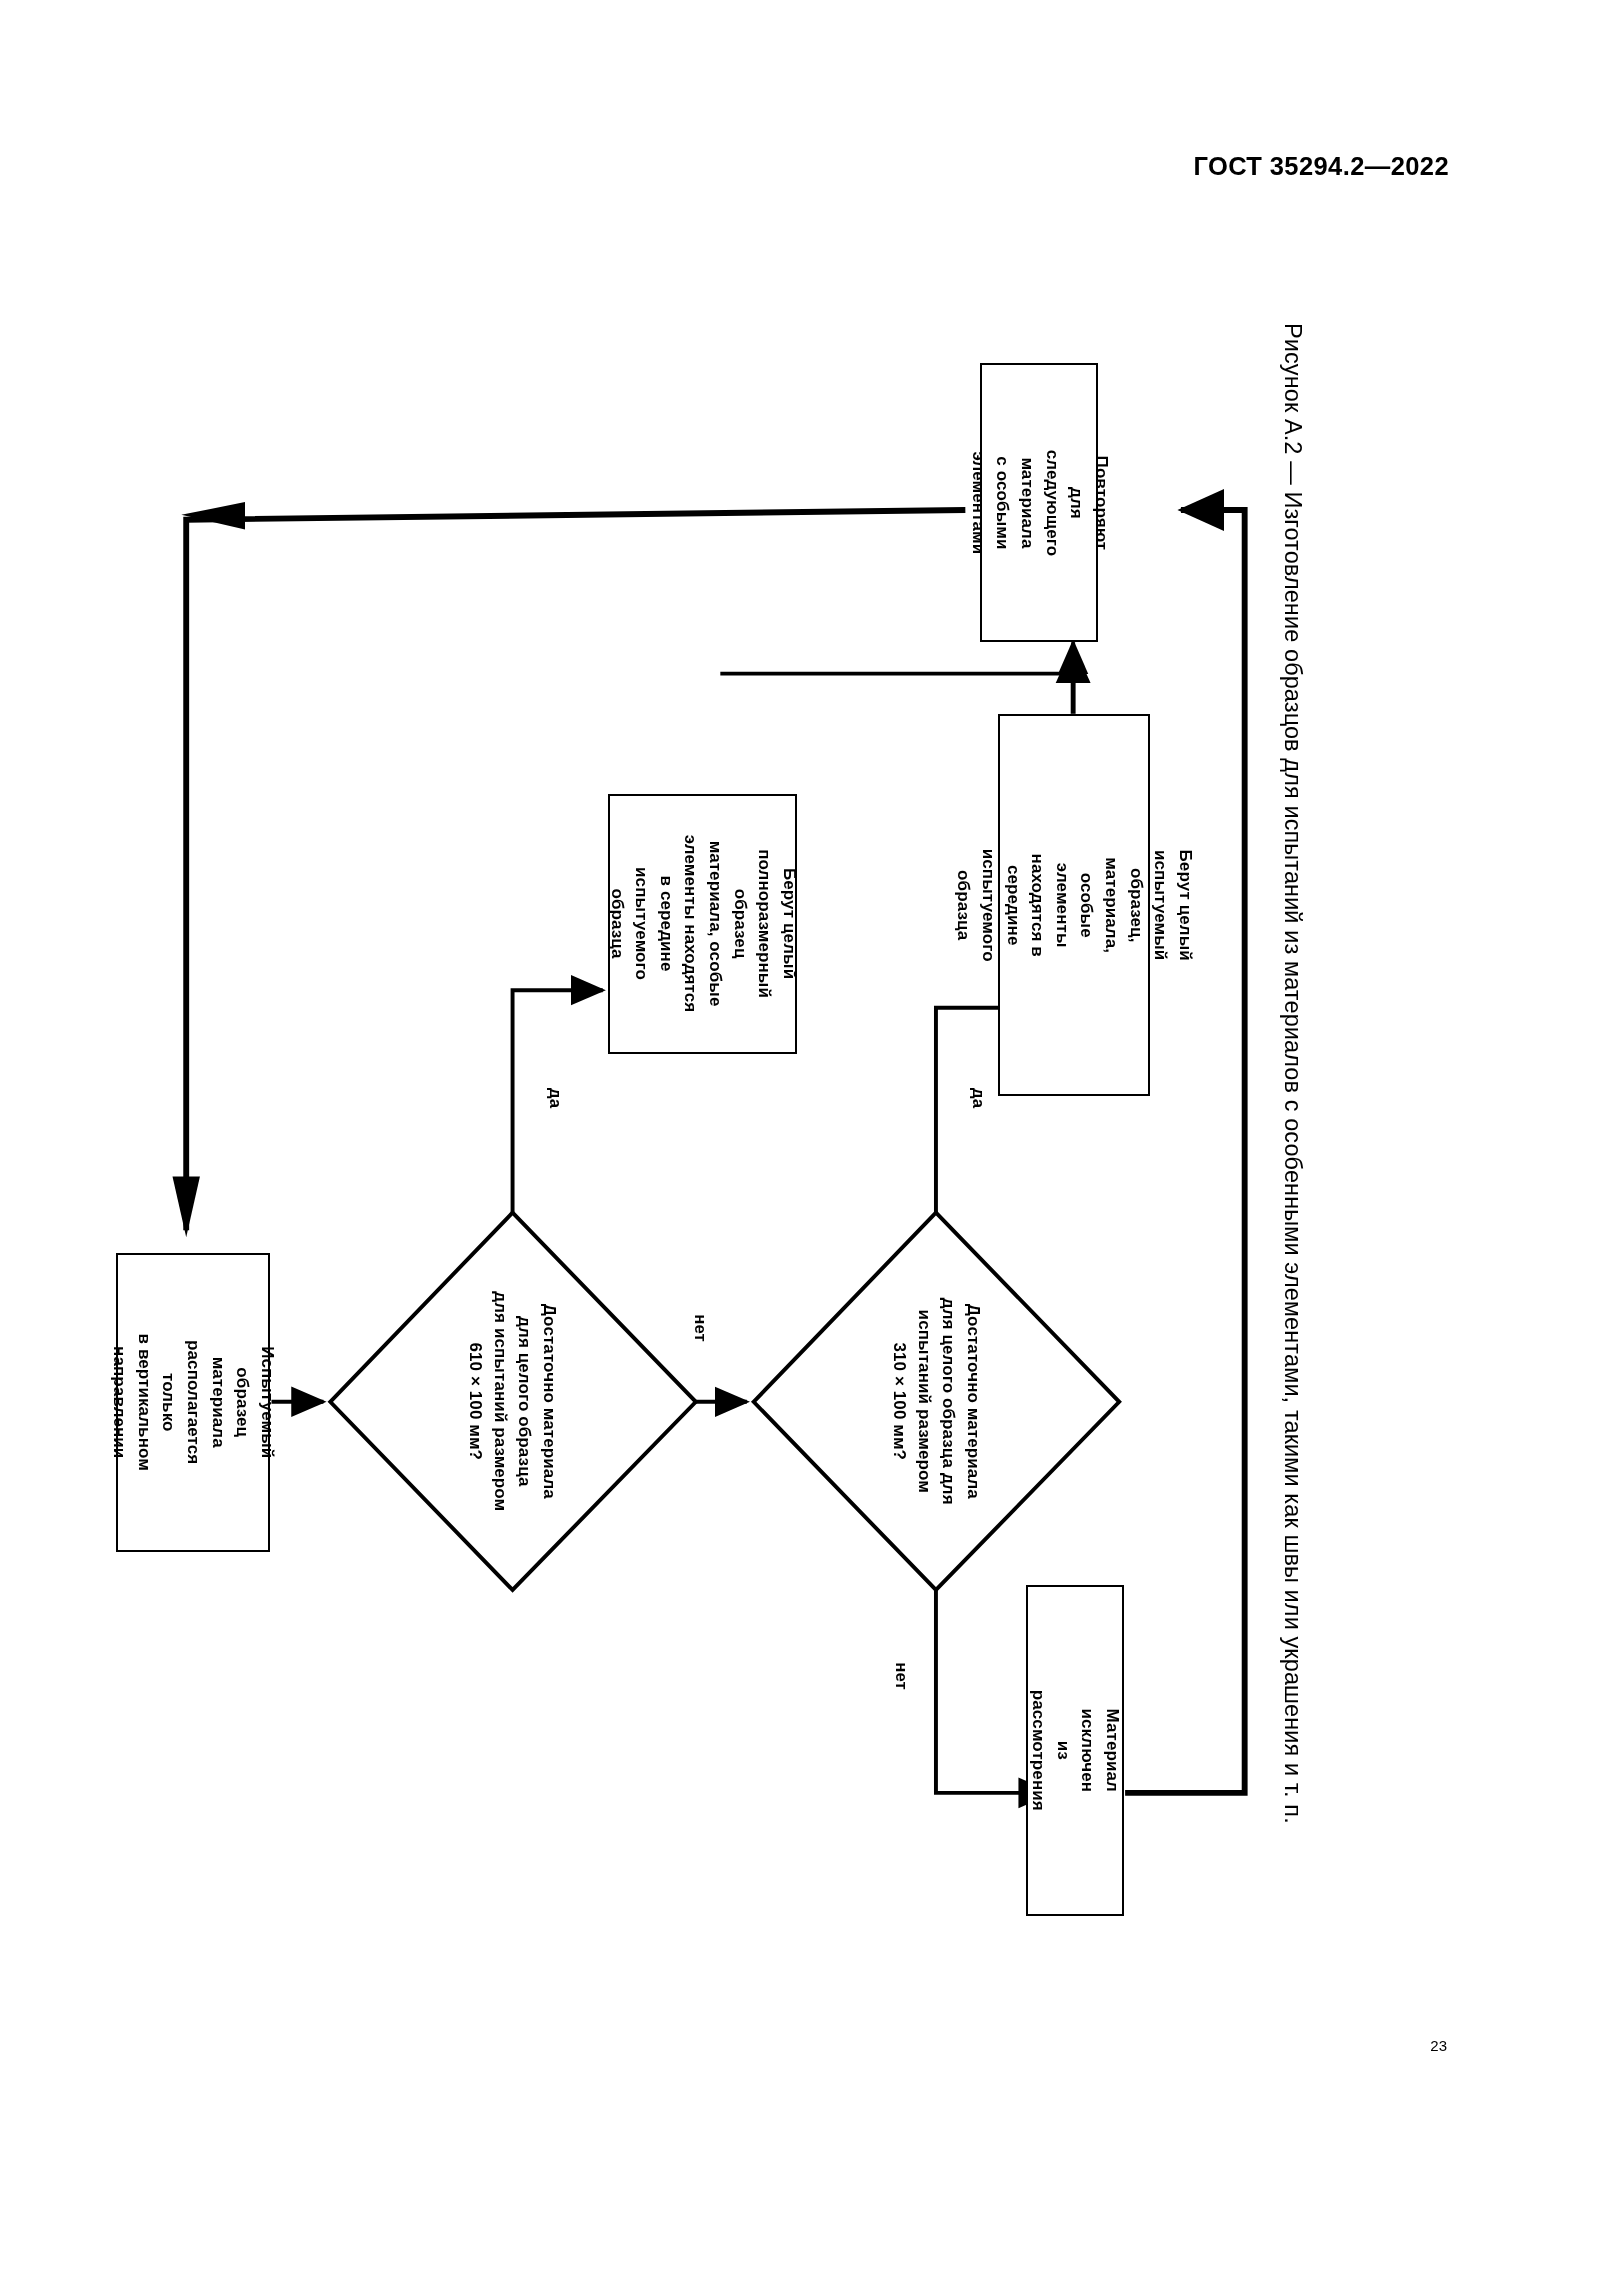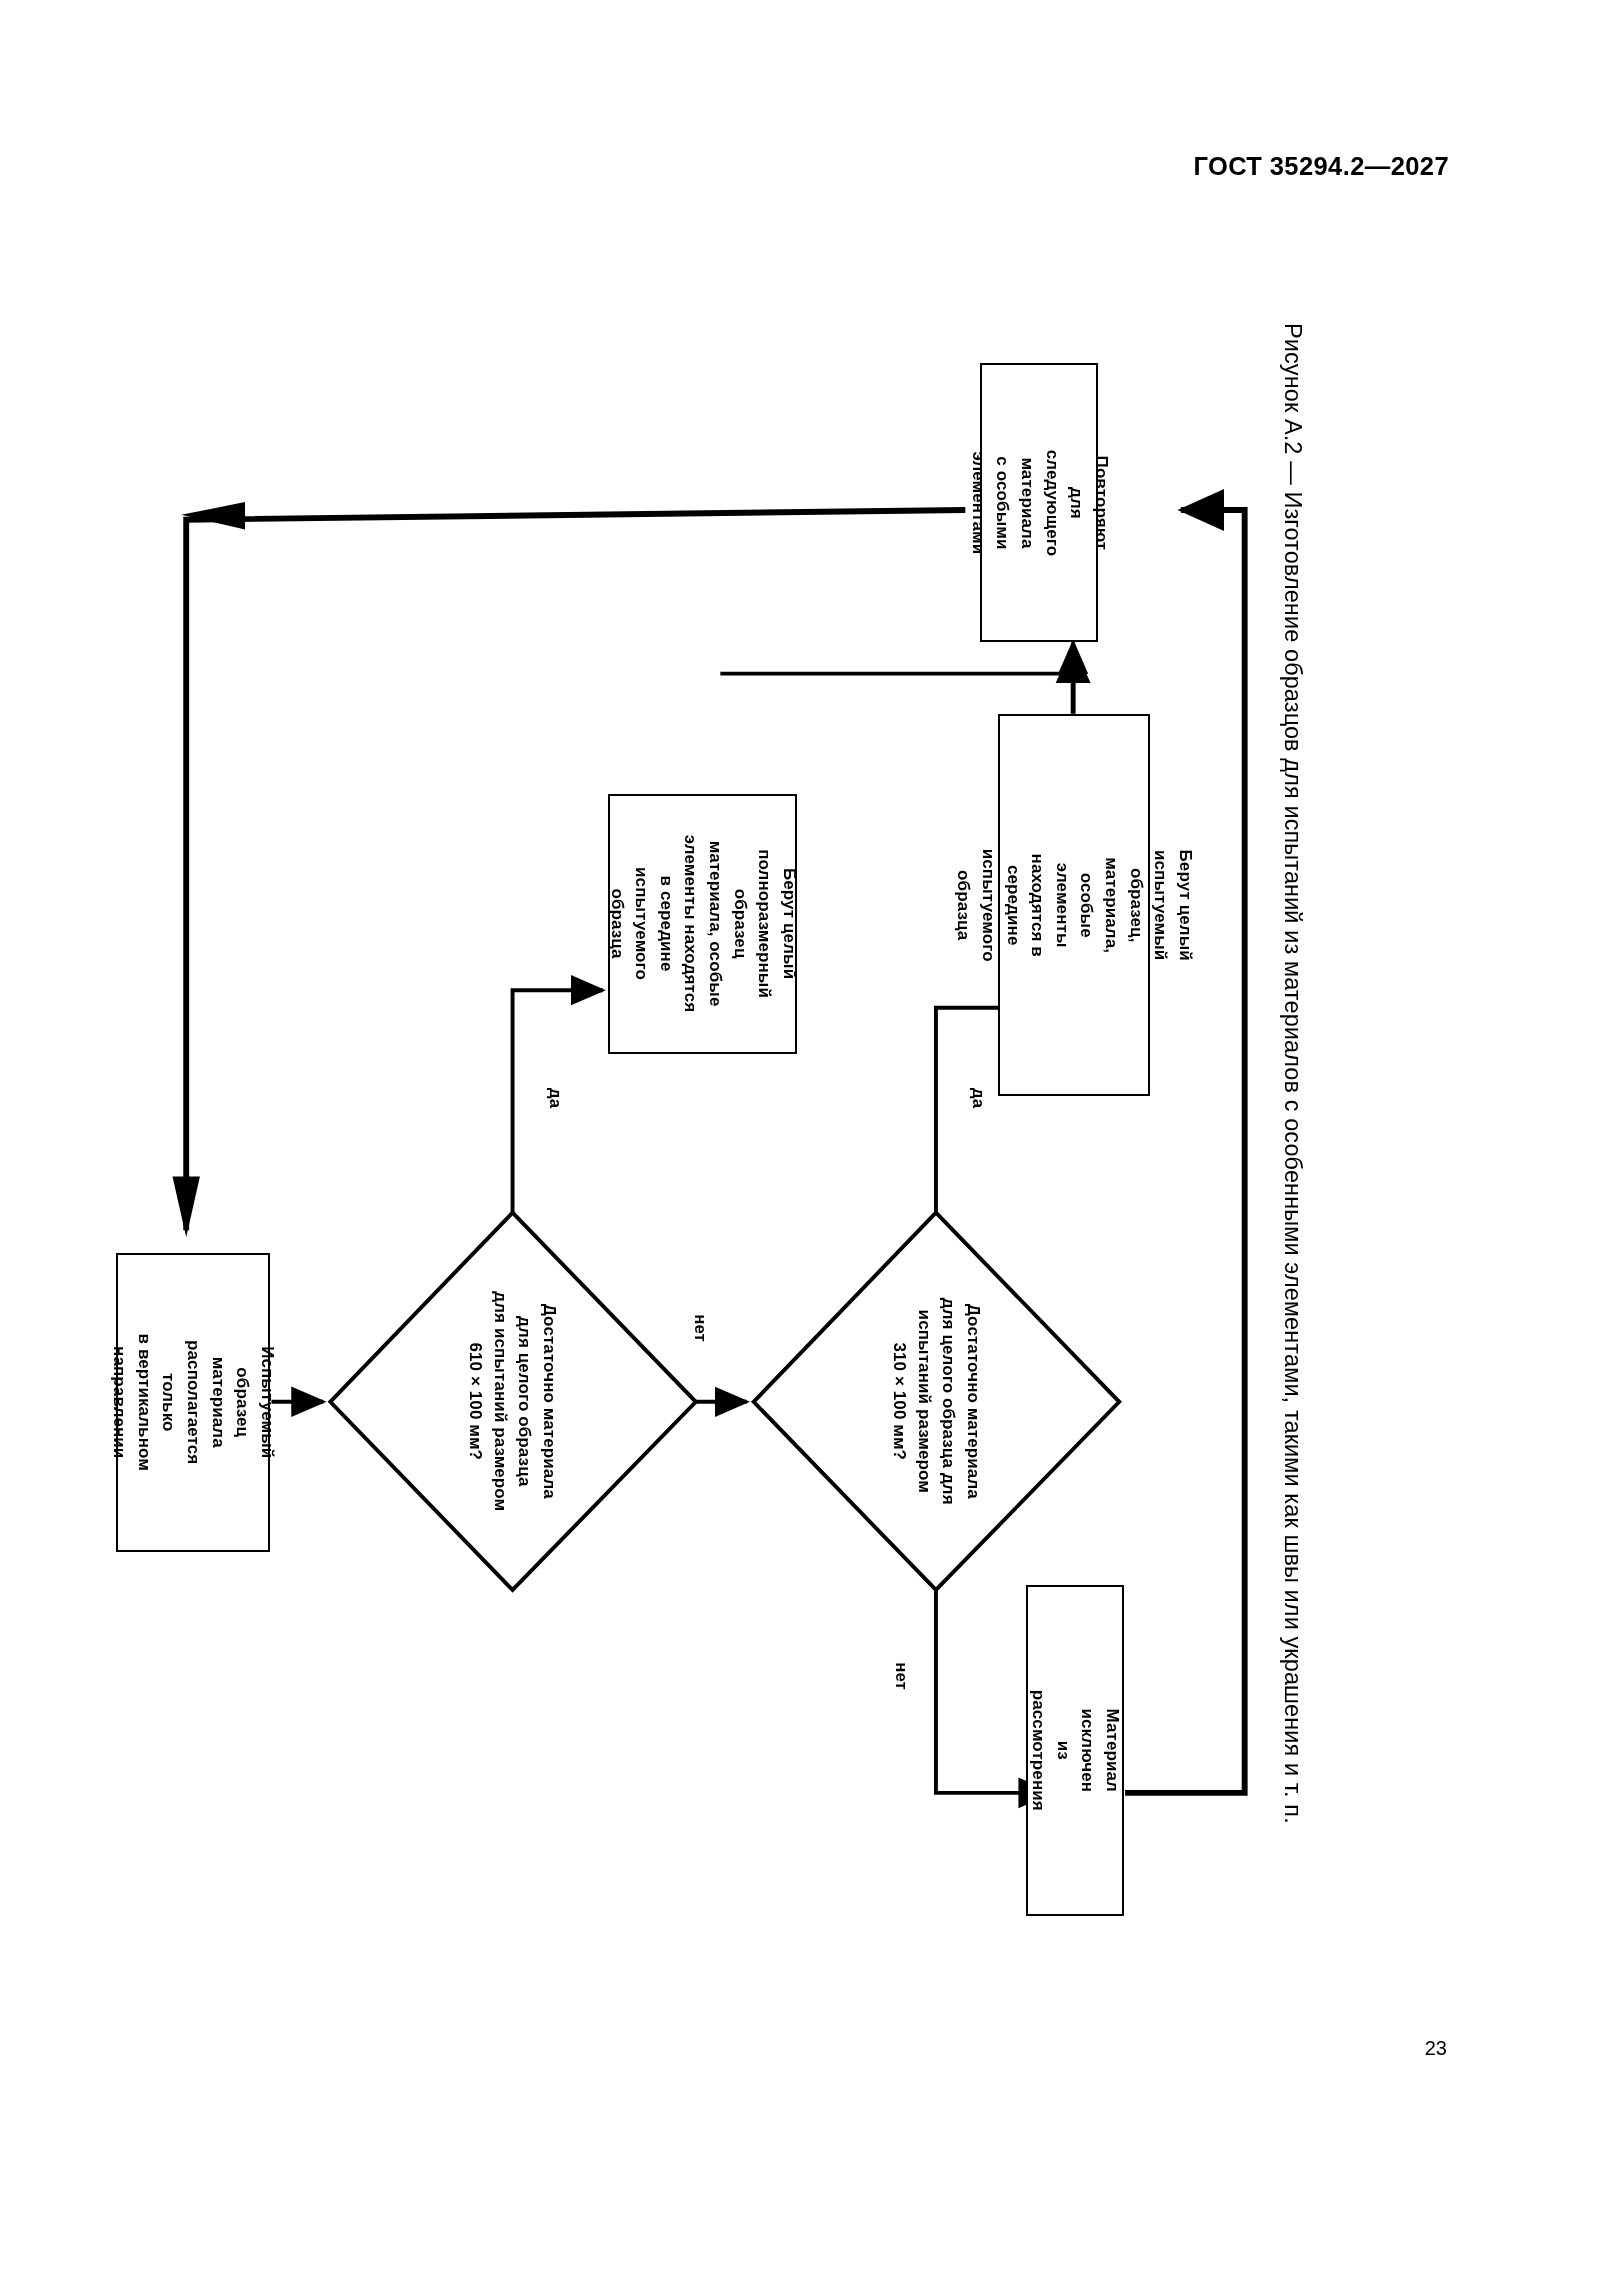--- a/index.html
+++ b/index.html
@@ -25,21 +25,21 @@
     font-weight: bold;
     letter-spacing: 0.4px;
     white-space: nowrap;
   }
 
   
   .page-number {
     position: absolute;
     right: 174px;
     top: 2037px;
-    font-size: 20px;
+    font-size: 15px;
   }
 
   
   .figure-caption {
     position: absolute;
     left: 1306px;
     top: 323px;
     width: 980px;
     transform-origin: 0 0;
     transform: rotate(90deg);
@@ -99,21 +99,21 @@
   }
   .edge-label span {
     display: inline-block;
     transform: rotate(90deg);
     transform-origin: center center;
   }
 </style>
 </head>
 <body>
 
-<div class="doc-header">ГОСТ 35294.2—2027</div>
+<div class="doc-header">ГОСТ 35294.2—2022</div>
 
 <div class="flow-canvas">
 
   <svg width="1621" height="2293" viewBox="0 0 1654 2339">
     <defs>
       <marker id="arrowhead" markerWidth="9" markerHeight="9" refX="8.2" refY="4.5" orient="auto" markerUnits="strokeWidth">
         <path d="M0,0.6 L9,4.5 L0,8.4 z" fill="#000"></path>
       </marker>
       <marker id="arrowheadBig" markerWidth="8" markerHeight="8" refX="7.4" refY="4" orient="auto" markerUnits="strokeWidth">
         <path d="M0,0.4 L8,4 L0,7.6 z" fill="#000"></path>

